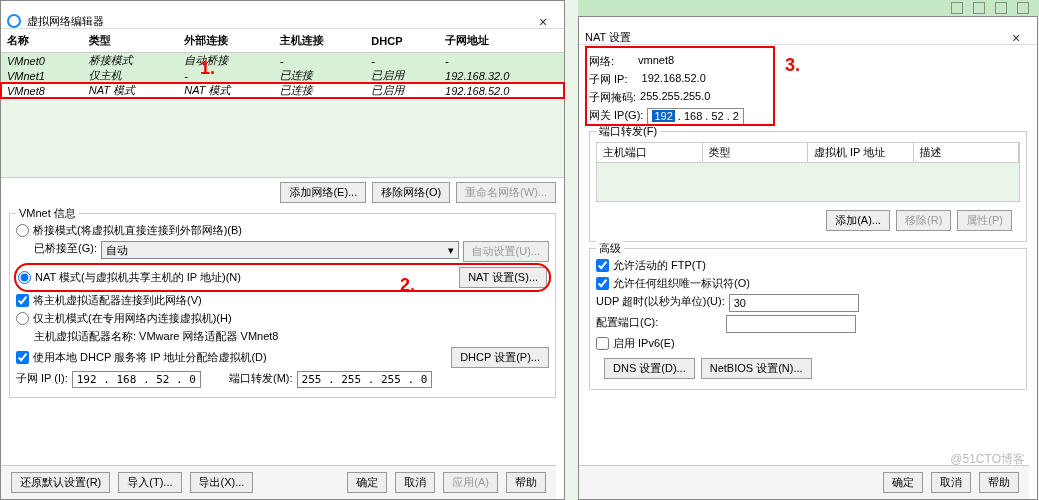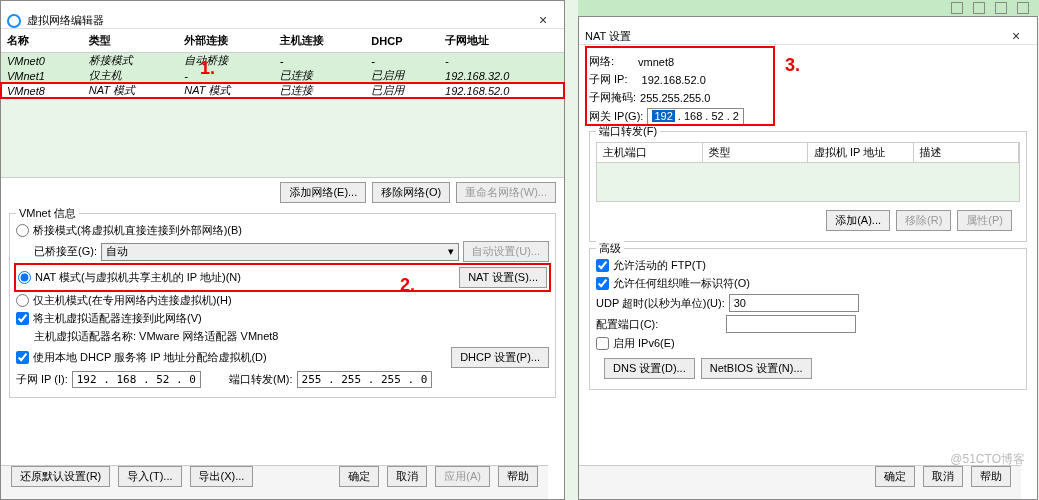--- a/index.html
+++ b/index.html
@@ -1,42 +1,42 @@
 <!DOCTYPE html>
 <html><head>
 <meta charset="utf-8">
 <style>
 * { box-sizing: border-box; margin: 0; padding: 0; font-family: "Microsoft YaHei", sans-serif; font-size: 11px; }
 body { background: #e8f5e8; width: 1039px; height: 500px; position: relative; overflow: hidden; }
 .window { position: absolute; background: #fff; border: 1px solid #888; }
 .win1 { left: 0; top: 0; width: 565px; height: 500px; }
 .win2 { left: 578px; top: 16px; width: 460px; height: 484px; }
-.titlebar { height: 28px; display: flex; align-items: flex-end; padding: 0 6px; border-bottom: 1px solid #ddd; background: #fff; }
+.titlebar { height: 28px; display: flex; align-items: flex-start; padding: 13px 6px; border-bottom: 1px solid #ddd; background: #fff; }
 .titlebar .ico { width: 14px; height: 14px; border: 2px solid #1a8cff; border-radius: 50%; margin-right: 6px; }
 .titlebar .title { flex: 1; }
 .close { width: 30px; text-align: center; font-size: 14px; color: #333; }
 .table { width: 100%; border-collapse: collapse; }
 .table th { text-align: left; padding: 4px 6px; border-bottom: 1px solid #ccc; font-weight: bold; background: #fff; }
 .table td { padding: 0 6px; font-style: italic; }
 .row-green { background: #d8f0d8; }
 .row-red { outline: 2px solid #e00; outline-offset: -1px; }
 .fieldset { border: 1px solid #ccc; margin: 6px 8px; padding: 6px; position: relative; }
 .fieldset-label { position: absolute; top: -8px; left: 6px; background: #fff; padding: 0 3px; }
 .btn { background: #eee; border: 1px solid #999; padding: 2px 8px; cursor: pointer; }
 .btn:disabled { color: #999; }
 .btnrow { display: flex; gap: 6px; justify-content: flex-end; padding: 4px 8px; }
 .radio { margin: 3px 0; display: flex; align-items: center; gap: 4px; }
 .radio input { margin: 0; }
-.inline { display: flex; align-items: center; gap: 4px; margin: 3px 0; }
+.inline { display: flex; align-items: flex-start; gap: 4px; margin: 3px 0; }
 .ipbox { border: 1px solid #888; padding: 1px 4px; background: #fff; font-family: monospace; }
 .txt { border: 1px solid #888; padding: 1px 4px; background: #fff; height: 18px; }
 .dropdown { border: 1px solid #888; background: #eee; padding: 1px 4px; flex: 1; height: 18px; display:flex; align-items:center; justify-content:space-between; }
 .annot { position: absolute; color: #e00; font-size: 18px; font-weight: bold; pointer-events: none; }
 .redbox { position: absolute; border: 2px solid #e00; pointer-events: none; }
-.bottombar { position: absolute; bottom: 0; left: 0; right: 16px; height: 34px; display: flex; align-items: flex-start; gap: 8px; padding: 0 10px; border-top: 1px solid #ccc; background: #f5f5f5; }
+.bottombar { position: absolute; bottom: 0; left: 0; right: 8px; height: 34px; display: flex; align-items: center; gap: 8px; padding: 0 10px; border-top: 1px solid #ccc; background: #f5f5f5; }
 .watermark { position: absolute; right: 14px; bottom: 32px; color: #bbb; font-size: 12px; }
 .toolbar-top { position: absolute; top: 0; left: 578px; right: 0; height: 16px; background: #c5e8c5; display:flex; justify-content:flex-end; gap:10px; padding-right:10px; align-items:center; }
 .toolbar-top span { width:12px; height:12px; border:1px solid #888; }
 .portfwd { border:1px solid #ccc; height:60px; background:#e8f5e8; margin:4px 0; }
 .portfwd-head { background:#fff; border-bottom:1px solid #ccc; display:flex; }
 .portfwd-head div { padding:2px 6px; border-right:1px solid #ccc; flex:1; }
 </style>
 </head>
 <body>
 
@@ -110,35 +110,35 @@
       </div>
     <div class="inline" style="padding-left:18px;">
       <span>已桥接至(G):</span>
       <div class="dropdown">
           <span>自动</span>
           <span>▾</span>
         </div>
       <button class="btn" disabled="">自动设置(U)...</button>
     </div>
 
-    <div class="radio" style="outline:2px solid #e00; padding:2px;">
+    <div class="radio" style="outline:2px solid #e00; padding:2px;border-radius:12px;">
       <input type="radio" checked="" style="">
         <span>NAT 模式(与虚拟机共享主机的 IP 地址)(N)</span>
       <span style="flex:1"></span>
       <button class="btn">NAT 设置(S)...</button>
     </div>
 
     <div class="radio">
+        <input type="checkbox" checked="" style="">
+        <span>将主机虚拟适配器连接到此网络(V)</span>
+      </div>
+
+    <div class="radio">
         <input type="radio" style="">
         <span>仅主机模式(在专用网络内连接虚拟机)(H)</span>
-      </div>
-
-    <div class="radio">
-        <input type="checkbox" checked="" style="">
-        <span>将主机虚拟适配器连接到此网络(V)</span>
       </div>
     <div style="padding-left:18px;">主机虚拟适配器名称: VMware 网络适配器 VMnet8</div>
 
     <div class="radio">
       <input type="checkbox" checked="" style="">
         <span>使用本地 DHCP 服务将 IP 地址分配给虚拟机(D)</span>
       <span style="flex:1"></span>
       <button class="btn">DHCP 设置(P)...</button>
     </div>
 

